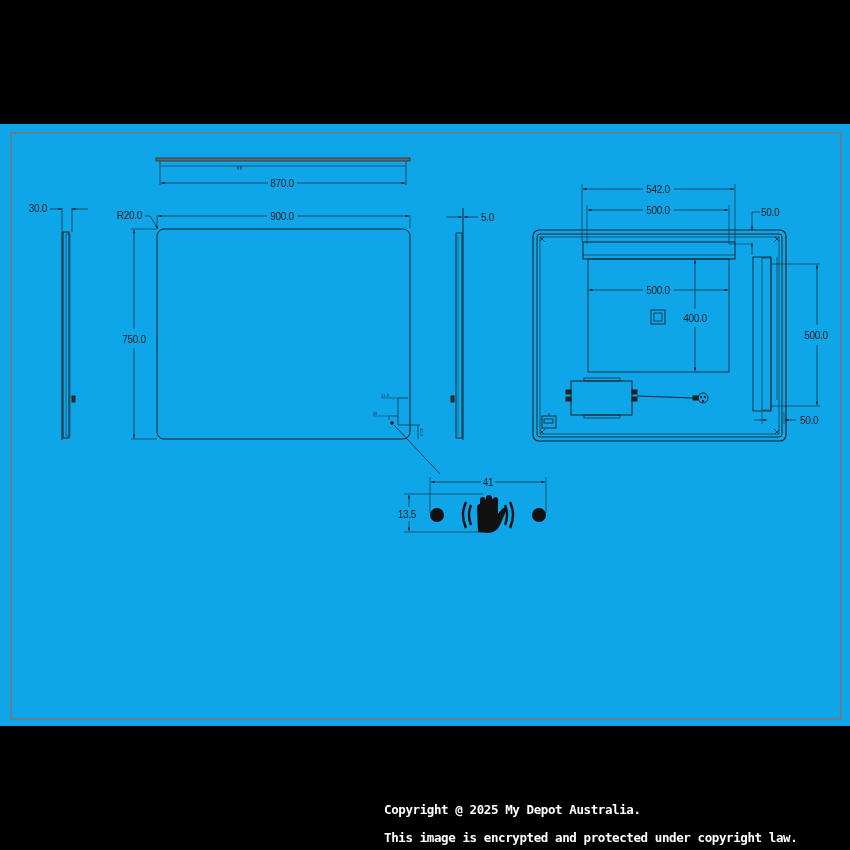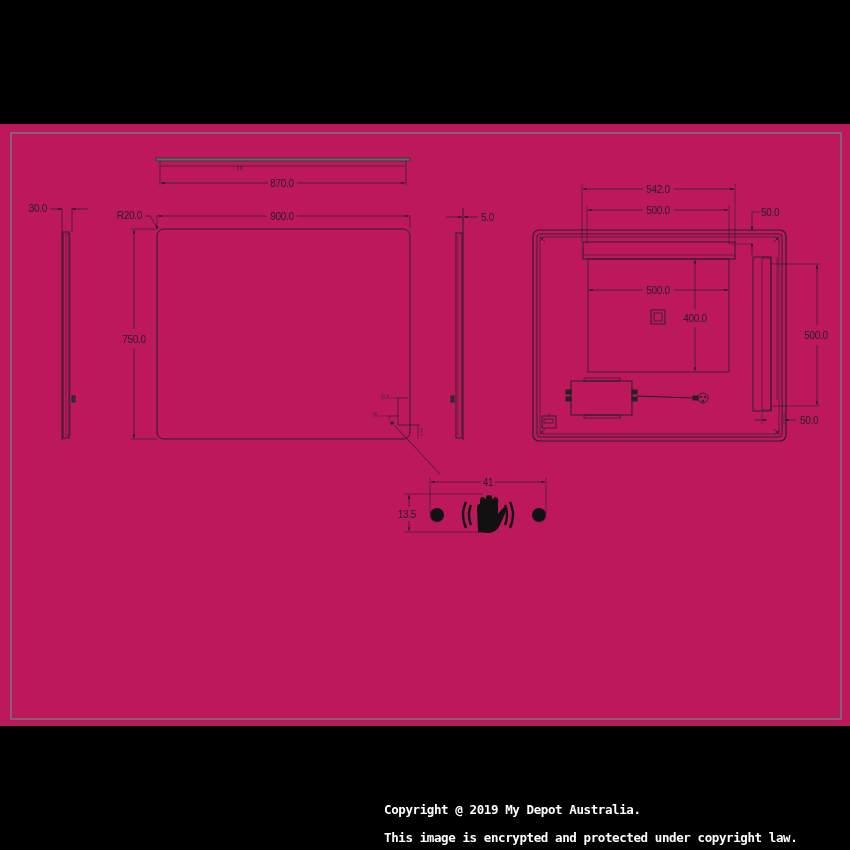--- a/index.html
+++ b/index.html
@@ -1,17 +1,17 @@
 <!DOCTYPE html>
 <html><head>
 <meta charset="utf-8">
 <style>
   html, body { margin: 0; padding: 0; background: #000; }
   body { width: 850px; height: 850px; position: relative; overflow: hidden; font-family: "Liberation Sans", sans-serif; }
-  #sheet { position: absolute; left: 0; top: 124px; width: 850px; height: 602px; background: #be185d; }
+  #sheet { position: absolute; left: 0; top: 124px; width: 850px; height: 602px; background: #0ea5e9; }
   #drawing { position: absolute; left: 0; top: 0; }
   .dim { font-family: "Liberation Sans", sans-serif; font-size: 10px; fill: #222; letter-spacing: -0.3px; }
   .dim-sm { font-family: "Liberation Sans", sans-serif; font-size: 4px; fill: #333; }
   #copyright { position: absolute; left: 384px; top: 796px; color: #fff; font-family: "DejaVu Sans Mono", "Liberation Mono", monospace; font-size: 12.5px; line-height: 28px; white-space: pre; font-weight: bold; letter-spacing: -0.4px; }
 </style>
 </head>
 <body>
 
 <div id="sheet">
 <svg id="drawing" width="850" height="602" viewBox="0 124 850 602" xmlns="http://www.w3.org/2000/svg">
@@ -194,13 +194,13 @@
   <text x="658" y="193" text-anchor="middle" class="dim">542.0</text>
   <text x="658" y="214" text-anchor="middle" class="dim">500.0</text>
   <text x="761" y="216" class="dim">50.0</text>
   <text x="658" y="294" text-anchor="middle" class="dim">500.0</text>
   <text x="695" y="322" text-anchor="middle" class="dim">400.0</text>
   <text x="816" y="339" text-anchor="middle" class="dim">500.0</text>
   <text x="800" y="424" class="dim">50.0</text>
 </svg>
 </div>
 
-<div id="copyright"><div>Copyright @ 2019 My Depot Australia.</div><div>This image is encrypted and protected under copyright law.</div></div>
+<div id="copyright"><div>Copyright @ 2025 My Depot Australia.</div><div>This image is encrypted and protected under copyright law.</div></div>
 
 </body></html>

